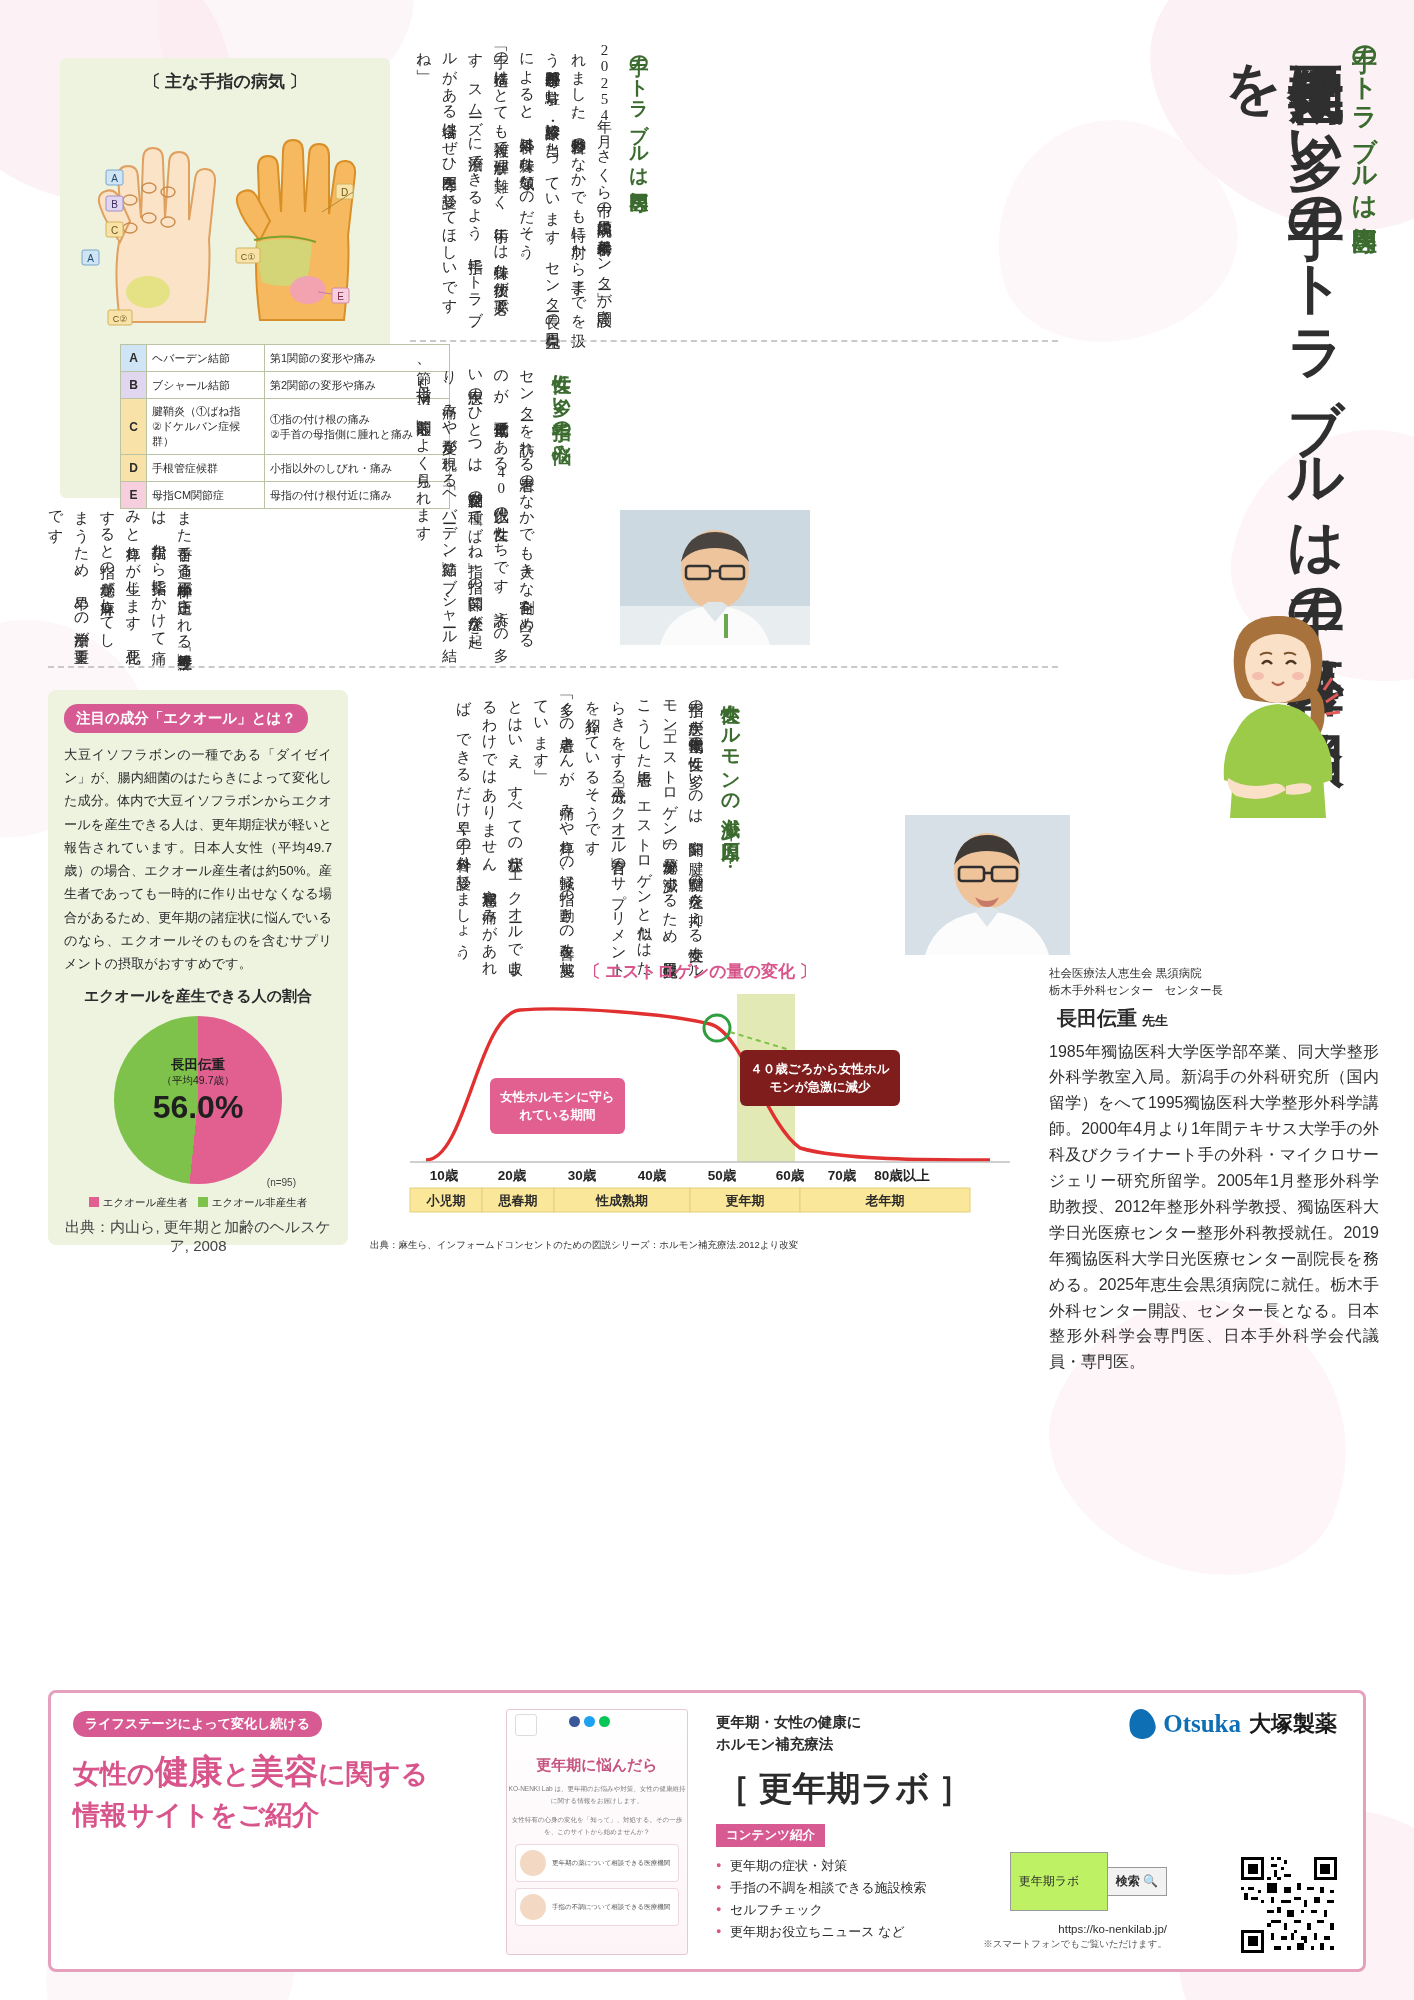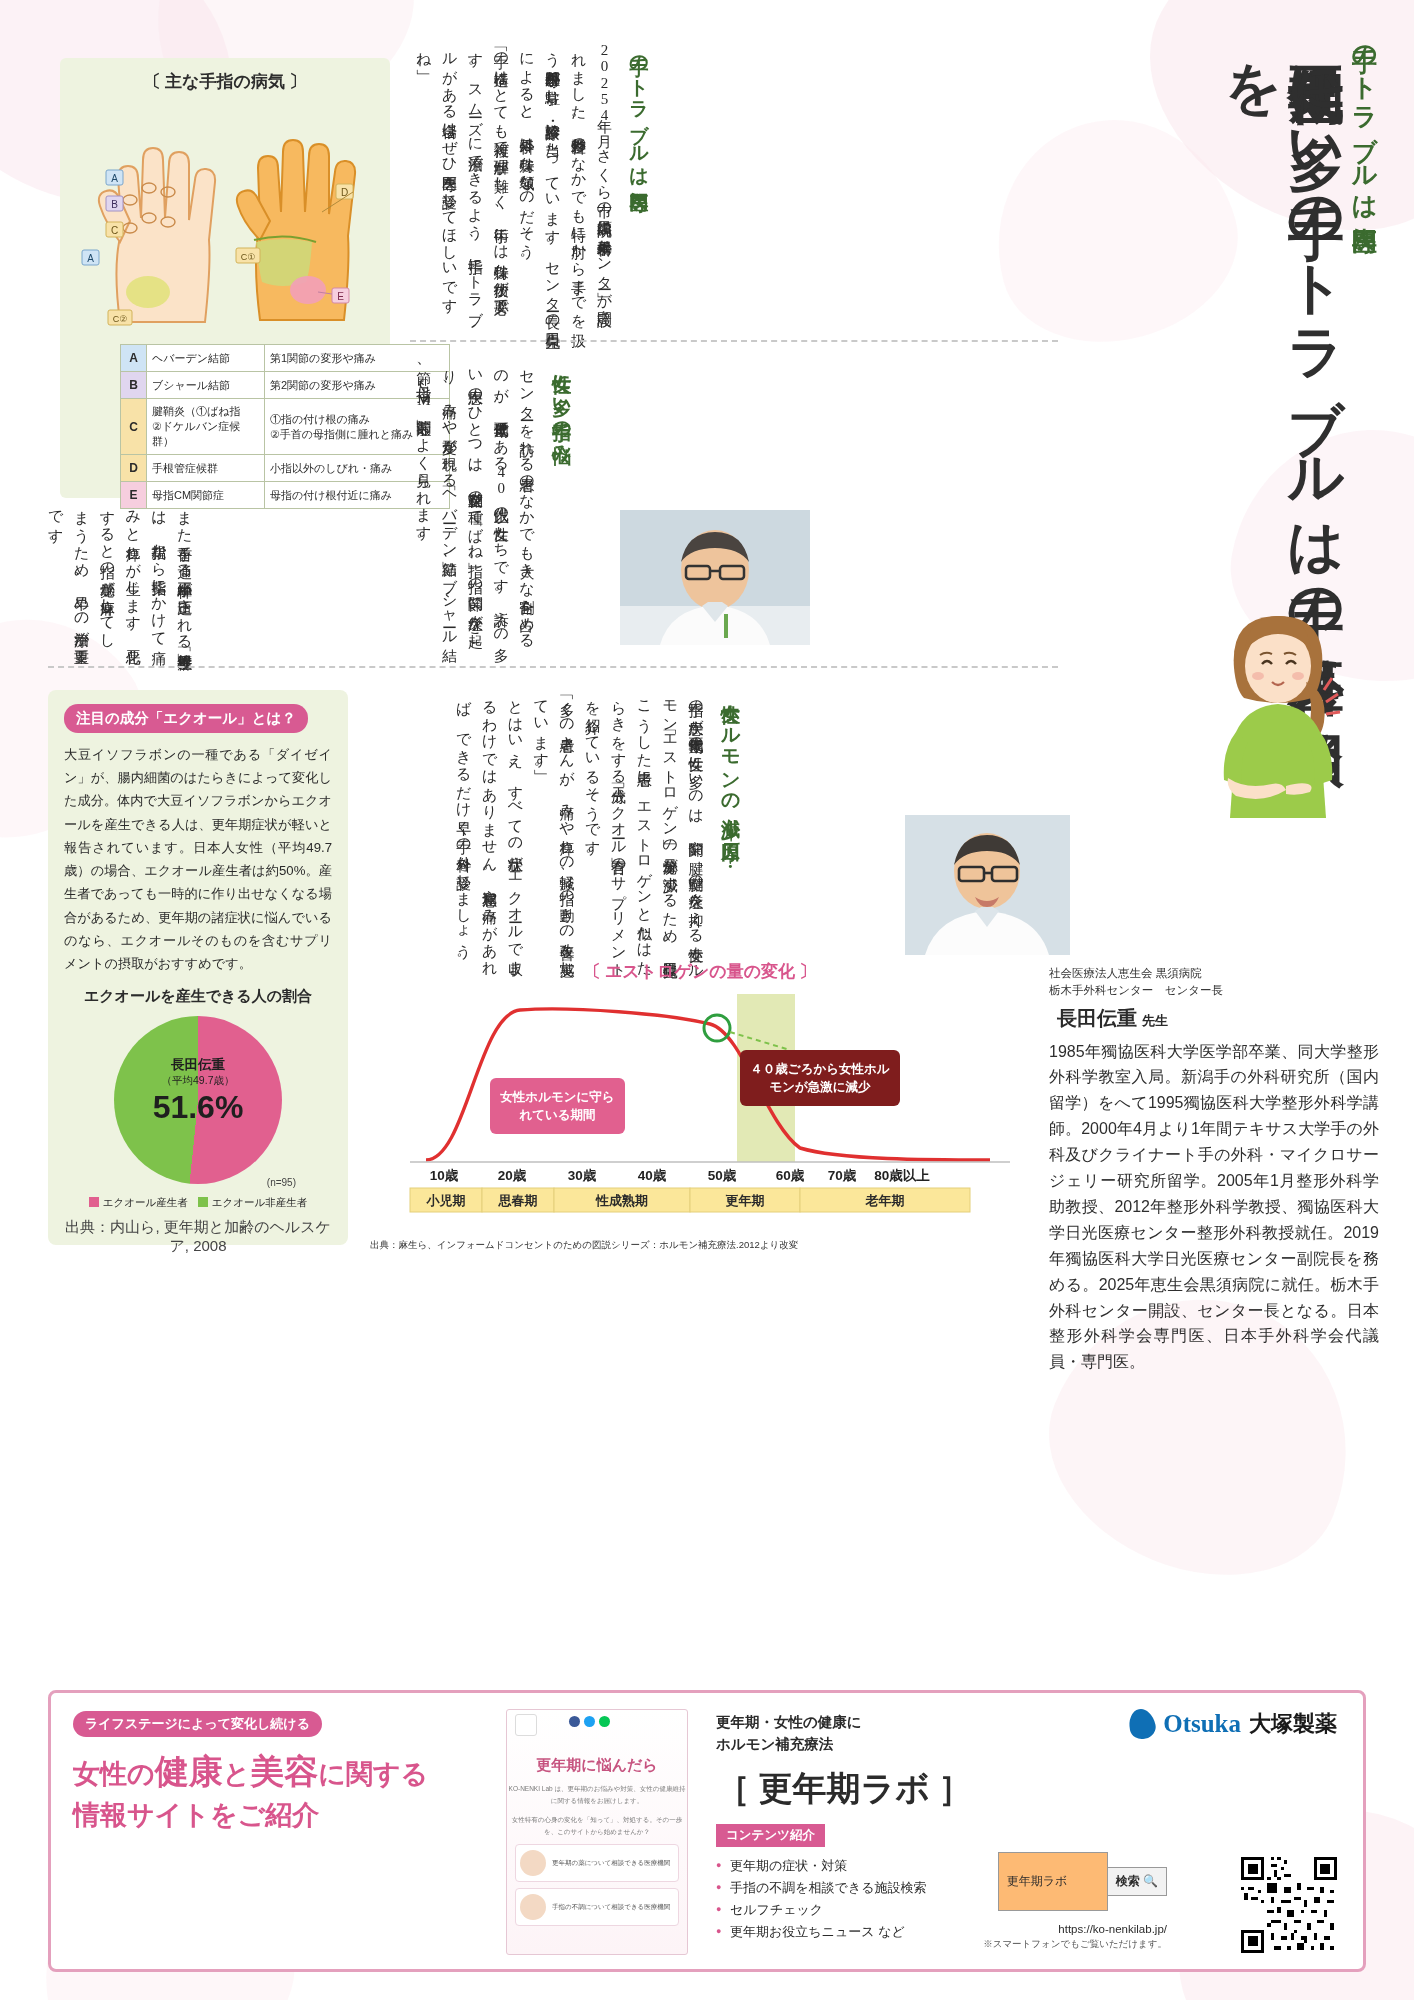--- a/index.html
+++ b/index.html
@@ -239,21 +239,21 @@
     padding: 3px 10px; display: inline-block; margin-top: 12px;
   }
   .pr-list { font-size: 13px; line-height: 1.7; margin-top: 8px; }
   .pr-list li { list-style: none; position: relative; padding-left: 14px; }
   .pr-list li:before { content:"●"; position:absolute; left:0; color:#d8558c; font-size: 9px; top: 3px;}
   .otsuka { position: absolute; right: 26px; top: 16px; display:flex; align-items:center; gap:8px;}
   .otsuka .blob { width: 26px; height: 30px; background: #0f6fb5; border-radius: 50% 50% 48% 48%/62% 62% 38% 38%; transform: rotate(-12deg);}
   .otsuka .t1 { font-family:"Liberation Serif",serif; font-size: 25px; color:#0f6fb5; font-weight:bold;}
   .otsuka .t2 { font-family:"Liberation Serif",serif; font-size: 22px; color:#1a1a1a; font-weight:bold;}
   .searchbox { position:absolute; right: 196px; bottom: 58px; display:flex; align-items:center; }
-  .searchbox .fld { border:1px solid #999; padding: 20px 8px; font-size: 12px; width: 110px; background:#fdba74;}
+  .searchbox .fld { border:1px solid #999; padding: 20px 8px; font-size: 12px; width: 98px; background:#bef264;}
   .searchbox .btn { border:1px solid #999; border-left:none; padding: 5px 8px; font-size: 12px; font-weight:bold; background:#f2f2f2;}
   .url { position:absolute; right: 196px; bottom: 34px; font-size: 11.5px; }
   .url2 { position:absolute; right: 196px; bottom: 18px; font-size: 9.5px; color:#555; }
   .qr { position:absolute; right: 26px; bottom: 16px; width: 96px; height: 96px; background:#fff; }
 </style>
 </head>
 <body>
 
 <div class="page">
 
@@ -458,21 +458,21 @@
 
   <div class="equol">
     <div class="badge">注目の成分「エクオール」とは？</div>
     <div class="body">大豆イソフラボンの一種である「ダイゼイン」が、腸内細菌のはたらきによって変化した成分。体内で大豆イソフラボンからエクオールを産生できる人は、更年期症状が軽いと報告されています。日本人女性（平均49.7歳）の場合、エクオール産生者は約50%。産生者であっても一時的に作り出せなくなる場合があるため、更年期の諸症状に悩んでいるのなら、エクオールそのものを含むサプリメントの摂取がおすすめです。</div>
     <div class="sub">エクオールを産生できる人の割合</div>
     <div class="pie-wrap">
       <div class="pie"></div>
       <div class="pie-label">
         <div class="t1">長田伝重</div>
         <div class="t2">（平均49.7歳）</div>
-        <div class="t3">51.6%</div>
+        <div class="t3">56.0%</div>
       </div>
       <div class="pie-n">(n=95)</div>
     </div>
     <div class="legend">
       <span><i style="background:#e1608f"></i><span>エクオール産生者</span></span>
       <span><i style="background:#7ec24b"></i><span>エクオール非産生者</span></span>
     </div>
     <div class="src">出典：内山ら, 更年期と加齢のヘルスケア, 2008</div>
   </div>
 

